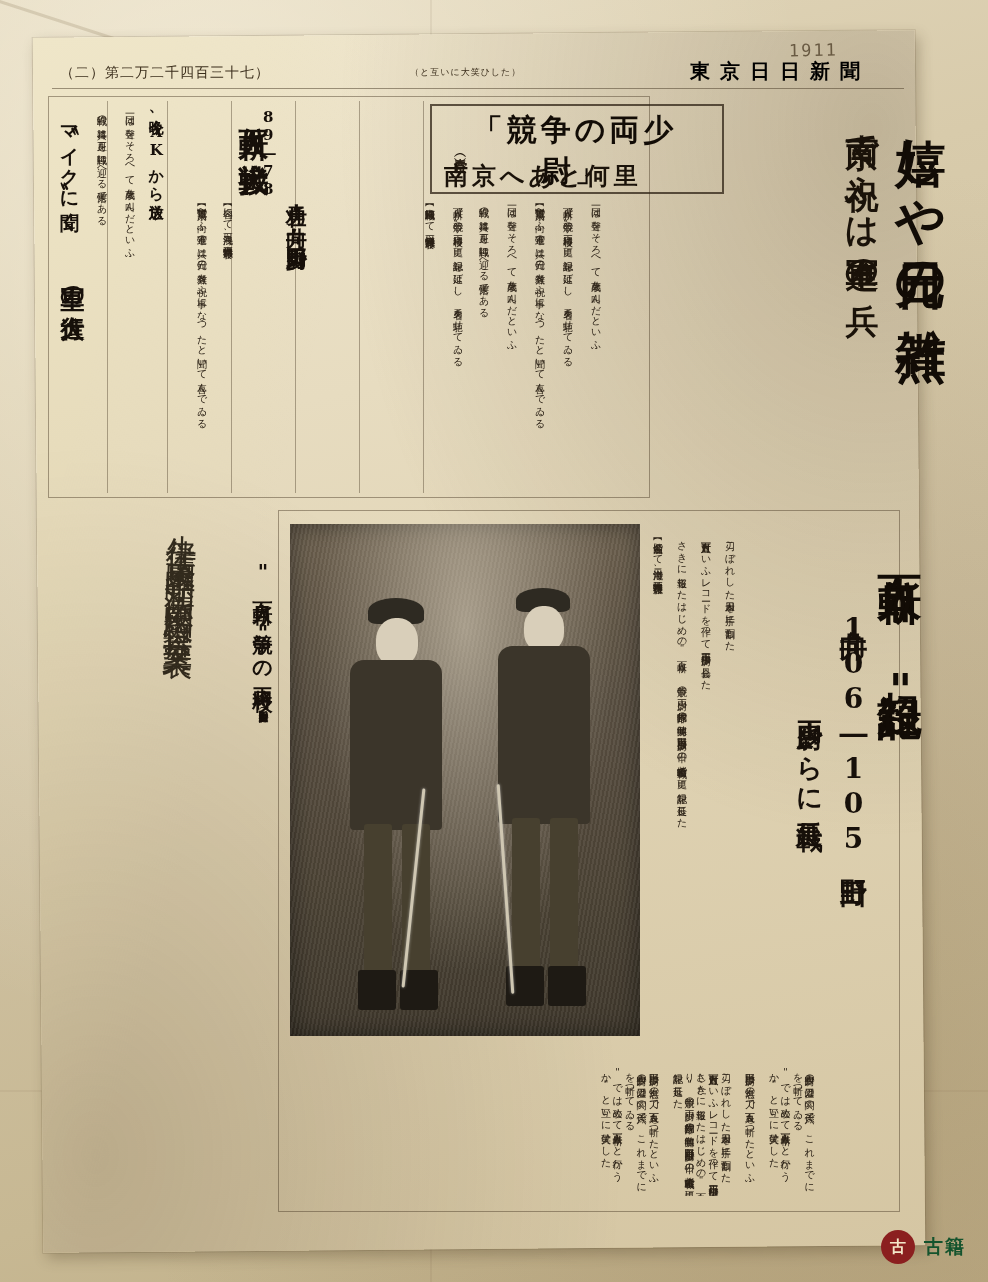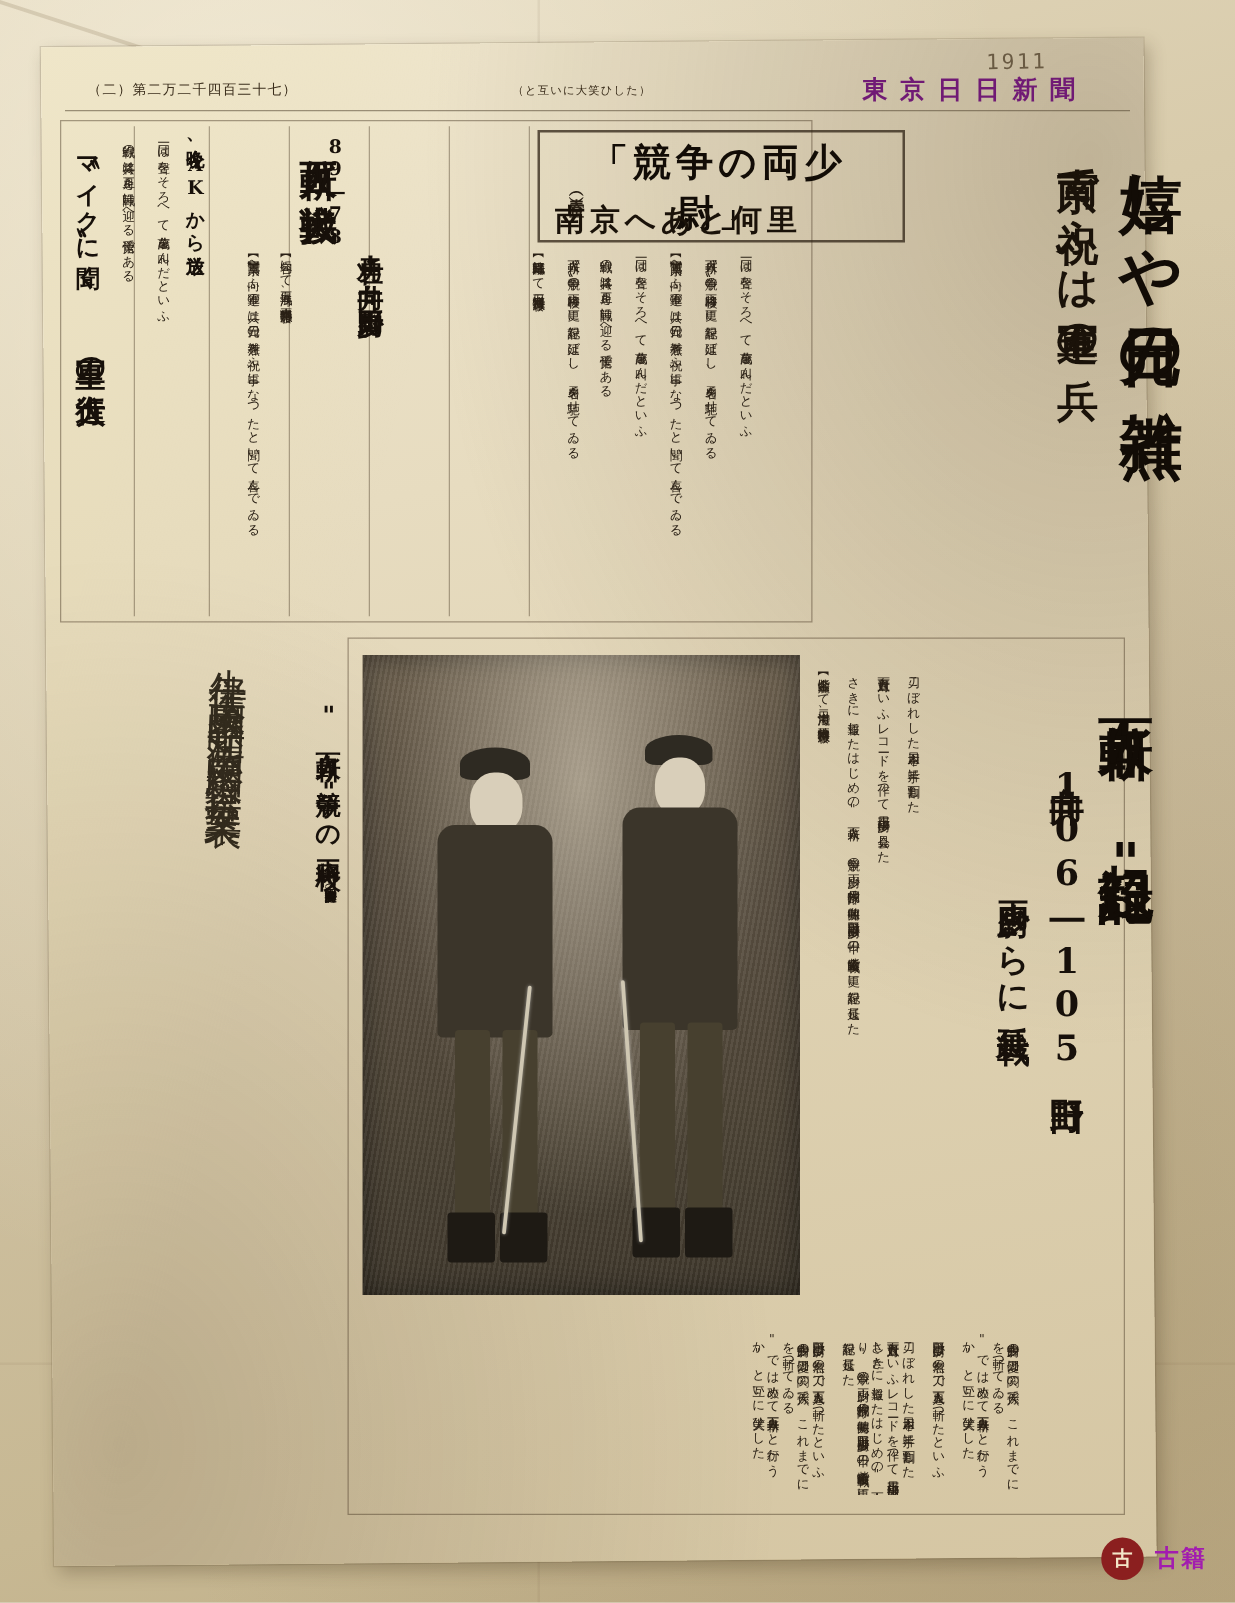--- a/index.html
+++ b/index.html
@@ -54,25 +54,25 @@
     font-family:"DejaVu Sans Mono","Liberation Mono",monospace;
     font-size:17px;letter-spacing:2px;color:#4a3a24;opacity:.75;
     transform:rotate(-1deg);
   }
   #masthead{
     position:absolute;left:52px;top:62px;width:852px;height:26px;
     border-bottom:1px solid rgba(70,55,35,.5);
   }
   #paper-title{
     position:absolute;right:118px;top:58px;
-    font-size:20px;letter-spacing:10px;color:#701a75;font-weight:bold;
+    font-size:20px;letter-spacing:10px;color:#000000;font-weight:bold;
     font-family:"DejaVu Serif","Liberation Serif",serif;
   }
   #issue-left{
-    position:absolute;left:60px;top:64px;font-size:11px;letter-spacing:1px;color:#3a2d1b;margin-left:10px;
+    position:absolute;left:60px;top:64px;font-size:14px;letter-spacing:1px;color:#3a2d1b;
   }
   #issue-mid{
     position:absolute;left:410px;top:66px;font-size:9px;color:#3a2d1b;letter-spacing:1px;
   }
   
   #upper{
     position:absolute;left:48px;top:96px;width:600px;height:400px;
     border:1px solid rgba(70,55,35,.45);
   }
   .colrule{position:absolute;top:4px;bottom:4px;width:1px;background:rgba(70,55,35,.40);}
@@ -169,21 +169,21 @@
   #brand{
     position:absolute;right:22px;bottom:18px;
     display:flex;align-items:center;gap:9px;
   }
   #brand-circle{
     width:34px;height:34px;border-radius:50%;
     background:#8b1f1f;color:#f3e6c8;
     display:flex;align-items:center;justify-content:center;
     font-size:16px;font-weight:bold;
   }
-  #brand-text{font-size:19px;color:#a21caf;letter-spacing:2px;font-weight:bold;}
+  #brand-text{font-size:19px;color:#14532d;letter-spacing:2px;font-weight:bold;}
 </style>
 </head>
 <body>
 
 <div id="paper">
   <div id="grain"></div>
   <div class="crease" style="left:0;top:0;width:120px;height:3px;transform:rotate(18deg);transform-origin:left top;"></div>
   <div class="crease" style="left:430px;top:0;width:2px;height:1282px;opacity:.45;"></div>
   <div class="crease" style="left:0;top:1090px;width:988px;height:2px;opacity:.4;"></div>
 </div>

